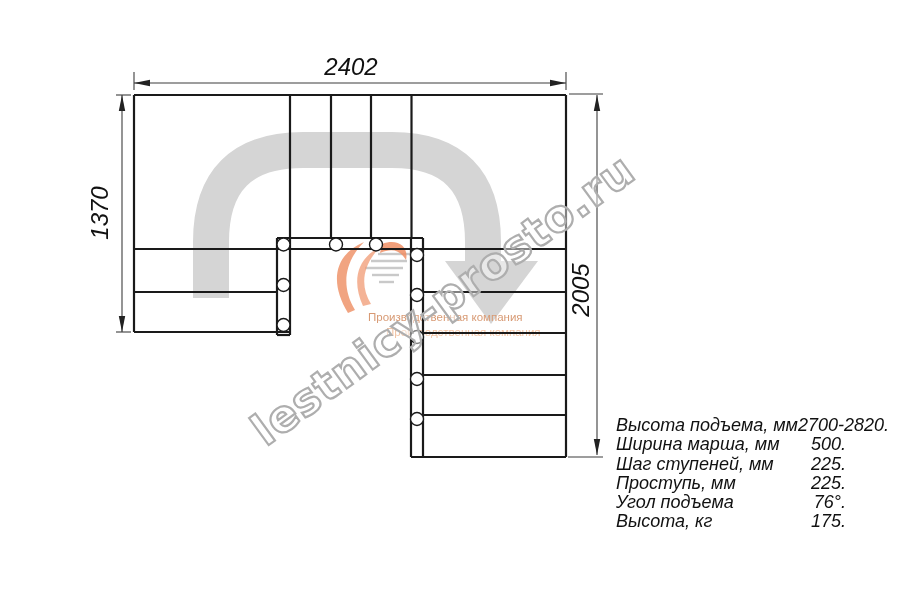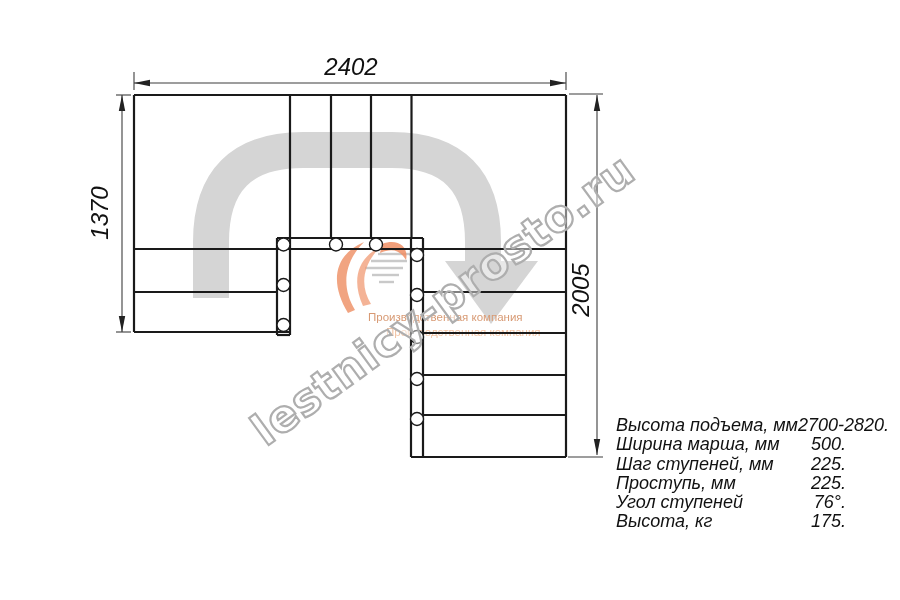--- a/index.html
+++ b/index.html
@@ -167,21 +167,21 @@
     </div>
     <div class="spec-row">
       <span class="lbl">Шаг ступеней, мм</span>
       <span class="val">225.</span>
     </div>
     <div class="spec-row">
       <span class="lbl">Проступь, мм</span>
       <span class="val">225.</span>
     </div>
     <div class="spec-row">
-      <span class="lbl">Угол ступеней</span>
+      <span class="lbl">Угол подъема</span>
       <span class="val">76°.</span>
     </div>
     <div class="spec-row">
       <span class="lbl">Высота, кг</span>
       <span class="val">175.</span>
     </div>
   </div>
 
 </div>
 

